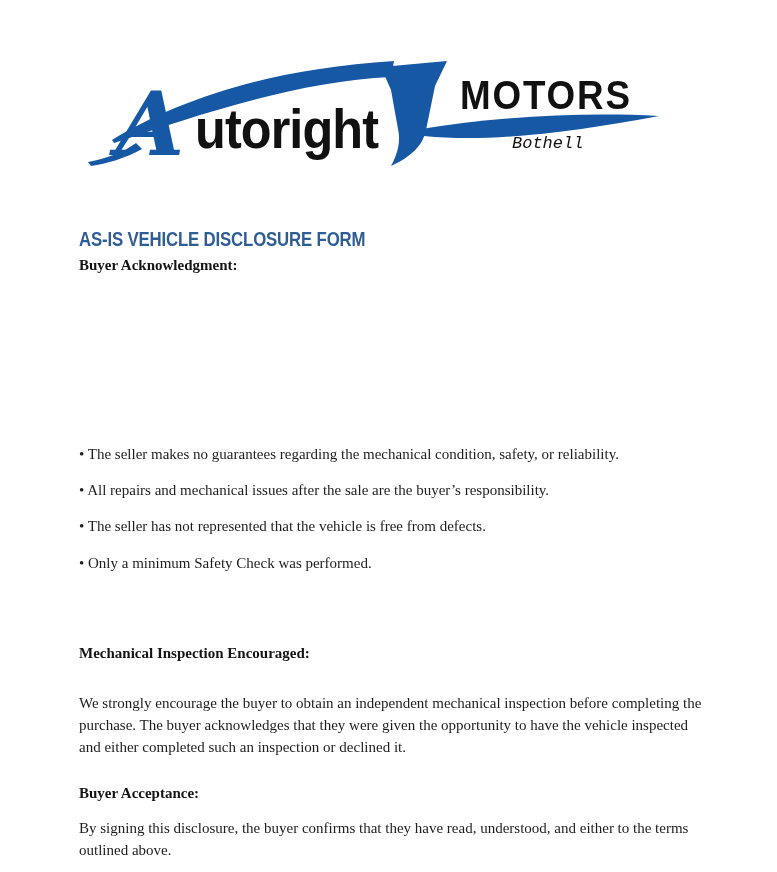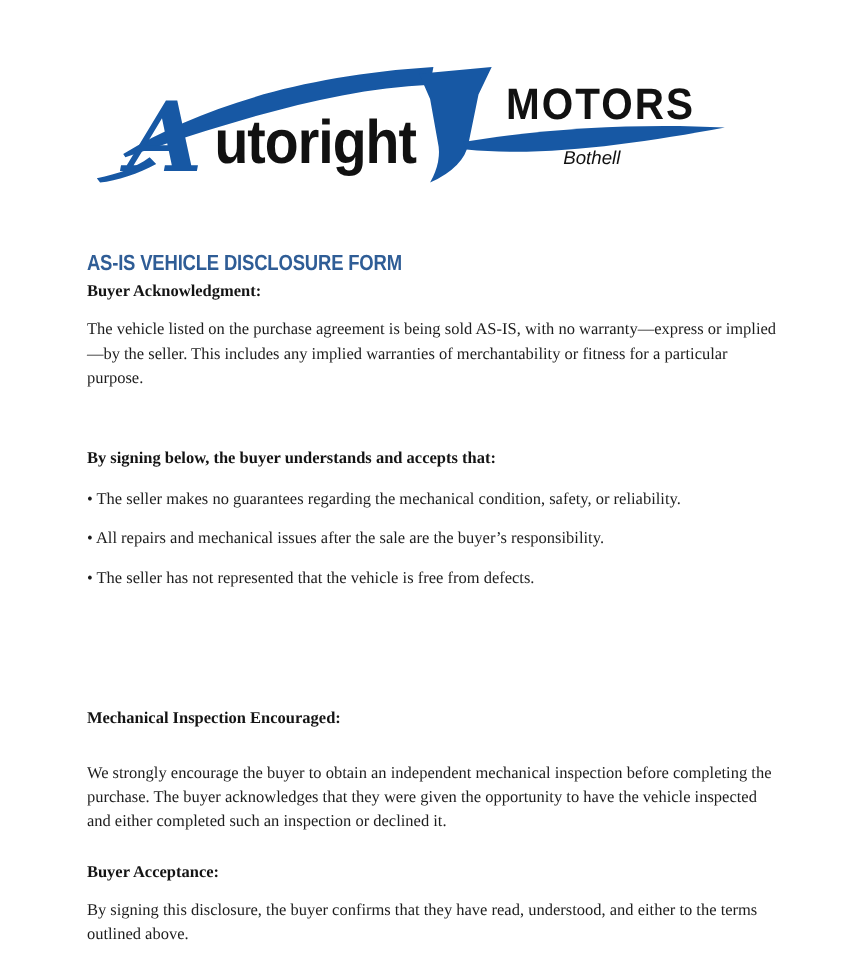--- a/index.html
+++ b/index.html
@@ -34,21 +34,21 @@
   .logo .motors {
     position:absolute; left:372px; top:17px;
     font-family:"Liberation Sans", sans-serif;
     font-weight:bold; font-size:40px; line-height:1;
     letter-spacing:2px; color:#111111;
     transform:scaleX(0.92); transform-origin:0 0;
     z-index:2;
   }
   .logo .bothell {
     position:absolute; left:424px; top:77px;
-    font-family:Liberation Sans, sans-serif;
+    font-family:Liberation Mono, monospace;
     font-style:italic; font-size:17px; line-height:1;
     color:#111111; z-index:2;
   }
 
   
   .doc-title {
     position:absolute; left:79px; top:229px; margin:0;
     font-family:"Liberation Sans", sans-serif;
     font-weight:bold; font-size:20px; line-height:20px;
     color:#2F5D96; letter-spacing:-0.2px; white-space:nowrap;
@@ -84,27 +84,26 @@
     </svg>
     <span class="letter-a">A</span>
     <span class="brand-rest">utoright</span>
     <span class="motors">MOTORS</span>
     <span class="bothell">Bothell</span>
   </div>
 
   <h1 class="doc-title">AS-IS VEHICLE DISCLOSURE FORM</h1>
 
   <h2 class="h-serif" style="top:254px">Buyer Acknowledgment:</h2>
-  <p class="para" style="top:289px">The vehicle listed on the purchase agreement is being sold AS-IS, with no warranty—express or implied—by the seller. This includes any implied warranties of merchantability or fitness for a particular purpose.</p>
 
-  <h2 class="h-serif" style="top:406px">By signing below, the buyer understands and accepts that:</h2>
 
   <p class="para bullet" style="top:479px">• All repairs and mechanical issues after the sale are the buyer’s responsibility.</p>
   <p class="para bullet" style="top:443px">• The seller makes no guarantees regarding the mechanical condition, safety, or reliability.</p>
   <p class="para bullet" style="top:515px">• The seller has not represented that the vehicle is free from defects.</p>
+  <p class="para bullet" style="top:552px">• Only a minimum Safety Check was performed.</p>
 
   <h2 class="h-serif" style="top:642px">Mechanical Inspection Encouraged:</h2>
   <p class="para" style="top:692px">We strongly encourage the buyer to obtain an independent mechanical inspection before completing the purchase. The buyer acknowledges that they were given the opportunity to have the vehicle inspected and either completed such an inspection or declined it.</p>
 
   <h2 class="h-serif" style="top:782px">Buyer Acceptance:</h2>
   <p class="para" style="top:817px">By signing this disclosure, the buyer confirms that they have read, understood, and either to the terms outlined above.</p>
 
 </div>
 
 </body></html>

